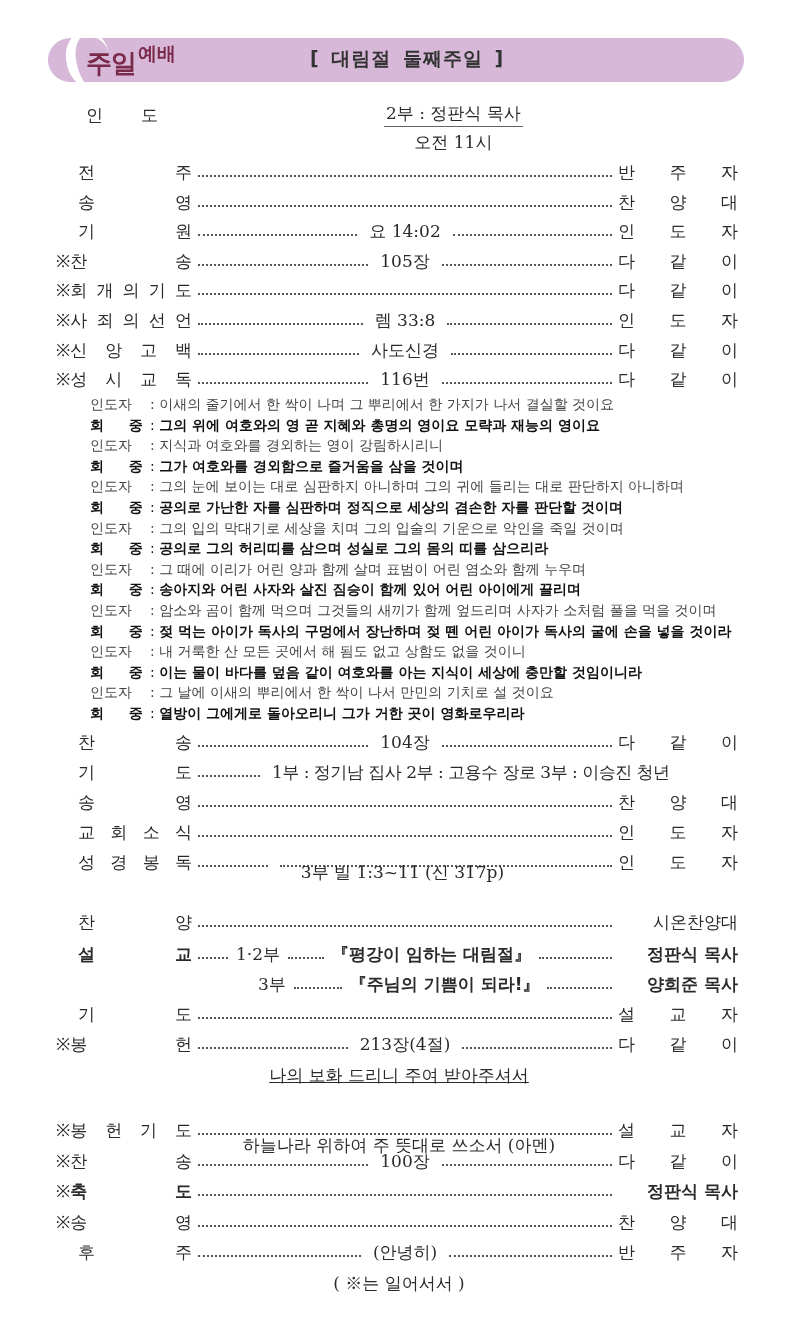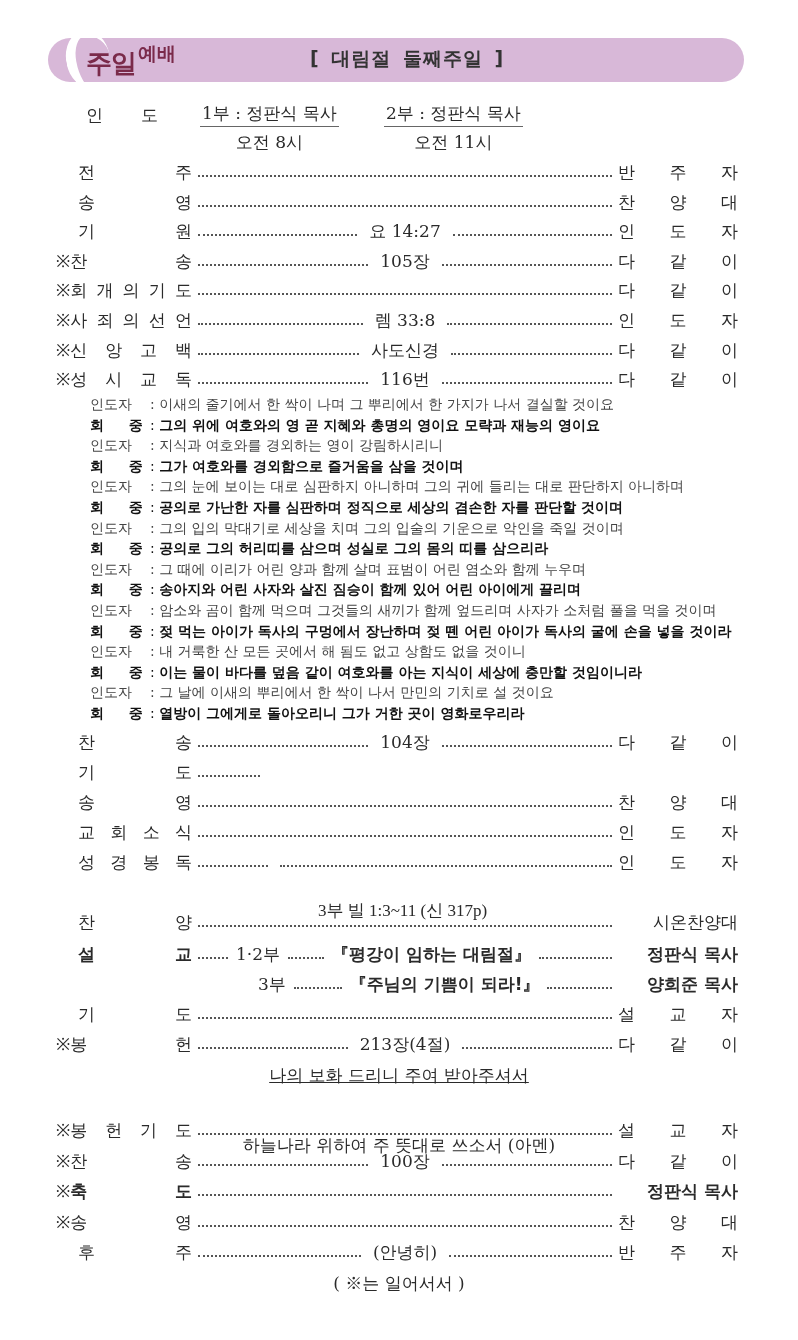--- a/index.html
+++ b/index.html
@@ -67,24 +67,20 @@
 <div class="header-bar"></div>
 <div class="logo-swoosh"></div>
 <div class="logo-text">
   <span class="logo-big">주일</span>
   <span class="logo-small">예배</span>
 </div>
 <div class="header-title">[ 대림절 둘째주일 ]</div>
 
 <div class="leader-row">
   <span class="leader-label">인도</span>
-  <div class="leader-col" style="left:114px;">
-    <span class="name">1부 : 정판식 목사</span>
-    <span class="time">오전 8시</span>
-  </div>
   <div class="leader-col" style="left:298px;">
     <span class="name">2부 : 정판식 목사</span>
     <span class="time">오전 11시</span>
   </div>
 </div>
 
 <div id="order-top">
     <div class="row" style="top: 159px;">
       <div class="label" style="padding-left: 22px;">
         <span>전</span>
@@ -108,21 +104,21 @@
         <span>양</span>
         <span>대</span>
       </div>
     </div>
     <div class="row" style="top: 218.2px;">
       <div class="label" style="padding-left: 22px;">
         <span>기</span>
         <span>원</span>
       </div>
       <div class="dots"></div>
-      <div class="mid">요 14:27</div>
+      <div class="mid">요 14:02</div>
       <div class="dots"></div>
       <div class="right">
         <span>인</span>
         <span>도</span>
         <span>자</span>
       </div>
     </div>
     <div class="row" style="top: 247.8px;">
       <div class="label">
         <span><span style="font-weight: normal; font-family: &quot;DejaVu Serif&quot;, serif;">※</span><span>찬</span></span>
@@ -236,20 +232,21 @@
       <span>이</span>
   </div>
 </div>
 
 <div class="row" style="top:759px;">
   <div class="label" style="padding-left:22px;">
     <span>기</span>
       <span>도</span>
   </div>
   <div class="dots" style="flex:0 0 62px;"></div>
+  <div class="mid" style="letter-spacing:-0.5px;">1부 : 정기남 집사  2부 : 고용수 장로  3부 : 이승진 청년</div>
 </div>
 
 <div class="row" style="top:789px;">
   <div class="label" style="padding-left:22px;">
     <span>송</span>
       <span>영</span>
   </div>
   <div class="dots"></div>
   <div class="right">
     <span>찬</span>
@@ -281,21 +278,21 @@
       <span>독</span>
   </div>
   <div class="dots" style="flex:0 0 70px;"></div>
   <div class="dots"></div>
   <div class="right">
     <span>인</span>
       <span>도</span>
       <span>자</span>
   </div>
 </div>
-<div class="center-line" style="top:899px; padding-left:7px;font-family:Liberation Serif, serif;">3부  빌 1:3~11 (신 317p)</div>
+<div class="center-line" style="top:860px; padding-left:7px;">3부  빌 1:3~11 (신 317p)</div>
 
 <div class="row" style="top:909px;">
   <div class="label" style="padding-left:22px;">
     <span>찬</span>
       <span>양</span>
   </div>
   <div class="dots"></div>
   <div class="right text-right">시온찬양대</div>
 </div>
 

